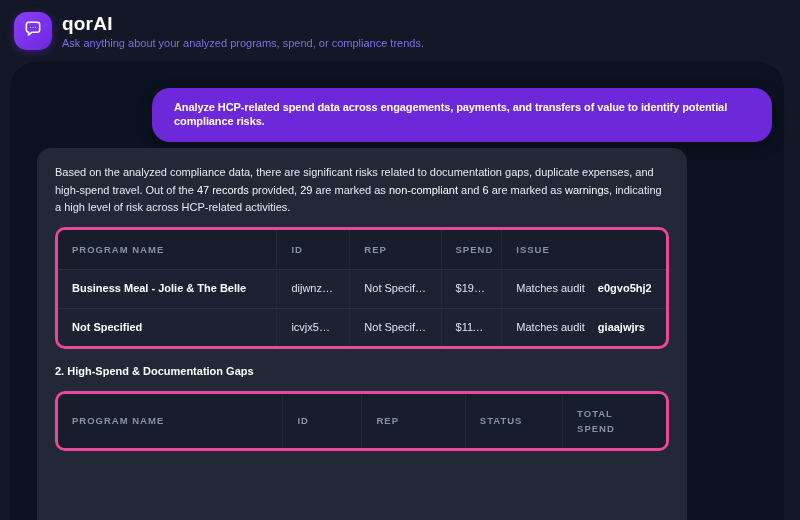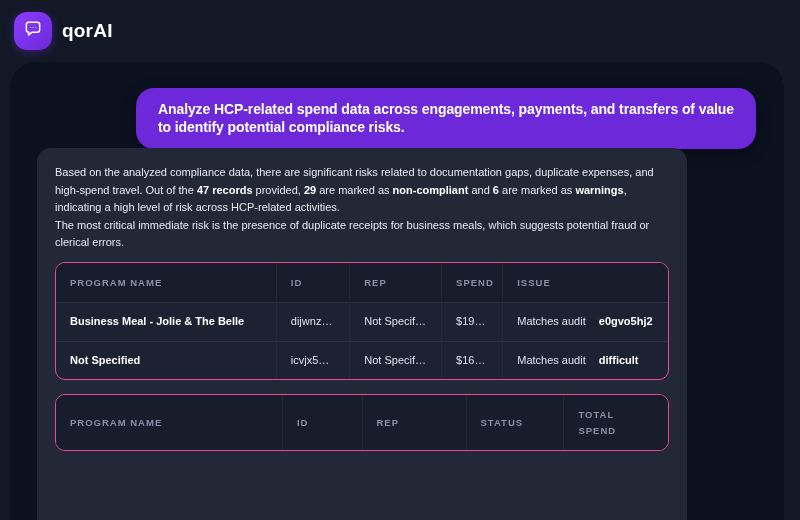--- a/index.html
+++ b/index.html
@@ -25,39 +25,39 @@
   .header-text{ display:flex; flex-direction:column; gap:2px; }
   .app-title{ color:#ffffff; font-size:19px; font-weight:bold; letter-spacing:.2px; }
   .app-subtitle{ color:#7b6fe0; font-size:11px; }
   
   .chat-panel{
     position:absolute; top:62px; left:10px; width:774px; height:470px;
     background:#0c1120; border-radius:26px 26px 0 0;
   }
   
   .user-bubble{
-    position:absolute; top:26px; right:28px; max-width:620px;
+    position:absolute; top:26px; right:12px; max-width:620px;
     background:#6d28d9; color:#ffffff;
-    font-size:14px; font-weight:bold; letter-spacing:-.1px;
+    font-size:11px; font-weight:bold; letter-spacing:-.1px;
     padding:13px 22px; border-radius:18px; line-height:1.25;
     box-shadow:0 4px 14px rgba(0,0,0,.35);
   }
   
   .response-card{
     position:absolute; top:86px; left:27px; width:650px; height:480px;
     background:#232837; border-radius:14px;
     padding:16px 18px; font-size:11px; line-height:1.6; color:#e7eaf3;
   }
-  .response-card b, .response-card strong, .bold{ font-weight:bold; color:#ffffff;margin-top:44px; }
+  .response-card b, .response-card strong, .bold{ font-weight:normal; color:#ffffff;margin-top:44px; }
   .para{ margin:0; }
   .heading{ font-weight:bold; color:#ffffff; }
   
   .tbl-wrap{
     margin:10px 0 14px 0;
-    border:1px solid #ec4899; border-radius:10px;
+    border:3px solid #ec4899; border-radius:10px;
     overflow:hidden; background:#1c2231;
   }
   table{ width:100%; border-collapse:collapse; table-layout:fixed; }
   thead th{
     background:#171d2a; color:#8892a6;
     font-size:9.5px; font-weight:bold; letter-spacing:1px; text-transform:uppercase;
     text-align:left; padding:12px 14px;
     border-left:1px solid rgba(255,255,255,.05);
   }
   thead th:first-child{ border-left:none; }
@@ -83,33 +83,33 @@
       <svg width="20" height="20" viewBox="0 0 24 24" fill="none" stroke="#ffffff" stroke-width="1.8" stroke-linejoin="round" stroke-linecap="round">
         <path d="M7 4 h10 a3 3 0 0 1 3 3 v6 a3 3 0 0 1 -3 3 h-6.5 l-3.8 3.2 v-3.2 H7 a3 3 0 0 1 -3 -3 V7 a3 3 0 0 1 3 -3 z"></path>
         <circle cx="9" cy="10" r="0.6" fill="#fff" stroke="none"></circle>
         <circle cx="12" cy="10" r="0.6" fill="#fff" stroke="none"></circle>
         <circle cx="15" cy="10" r="0.6" fill="#fff" stroke="none"></circle>
       </svg>
     </span>
   </div>
   <div class="header-text">
     <div class="app-title">qorAI</div>
+    <div class="app-subtitle">Ask anything about your analyzed programs, spend, or compliance trends.</div>
   </div>
 </header>
 
 <main class="chat-panel">
 
   <div class="user-bubble">Analyze HCP-related spend data across engagements, payments, and transfers of value to identify potential compliance risks.</div>
 
   <section class="response-card">
 
     <p class="para"><span>Based on the analyzed compliance data, there are significant risks related to documentation gaps, duplicate expenses, and high-spend travel. Out of the </span><strong>47 records</strong><span> provided, </span><strong>29</strong><span> are marked as </span><strong>non-compliant</strong><span> and </span><strong>6</strong><span> are marked as </span><strong>warnings</strong><span>, indicating a high level of risk across HCP-related activities.</span></p>
 
 
-    <p class="para">The most critical immediate risk is the presence of duplicate receipts for business meals, which suggests potential fraud or clerical errors.</p>
 
     <div class="tbl-wrap t1">
       <table>
         <thead>
           <tr>
             <th class="c-prog">PROGRAM NAME</th>
             <th class="c-id">ID</th>
             <th class="c-rep">REP</th>
             <th class="c-spend">SPEND</th>
             <th class="c-issue">ISSUE</th>
@@ -120,27 +120,28 @@
             <td class="program">Business Meal - Jolie &amp; The Belle</td>
             <td>dijwnzc9z</td>
             <td>Not Specified</td>
             <td>$196.05</td>
             <td><span>Matches audit </span><span class="code">e0gvo5hj2</span></td>
           </tr>
           <tr>
             <td class="program">Not Specified</td>
             <td>icvjx53yc</td>
             <td>Not Specified</td>
-            <td>$165.98</td>
-            <td><span>Matches audit </span><span class="code">difficult</span></td>
+            <td>$111.30</td>
+            <td><span>Matches audit </span><span class="code">giaajwjrs</span></td>
           </tr>
         </tbody>
       </table>
     </div>
 
+    <div class="heading">2. High-Spend &amp; Documentation Gaps</div>
 
     <div class="tbl-wrap t2">
       <table>
         <thead>
           <tr>
             <th class="c-prog">PROGRAM NAME</th>
             <th class="c-id">ID</th>
             <th class="c-rep">REP</th>
             <th class="c-status">STATUS</th>
             <th class="c-total">TOTAL SPEND</th>

